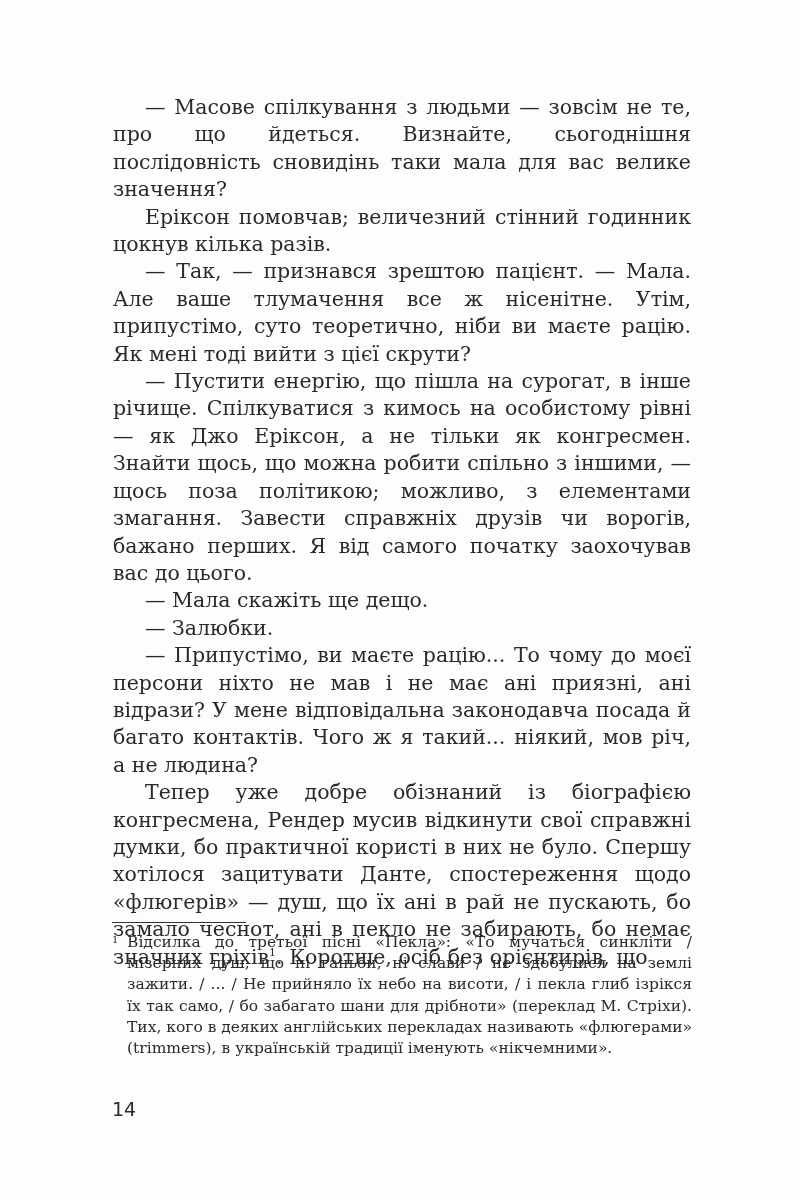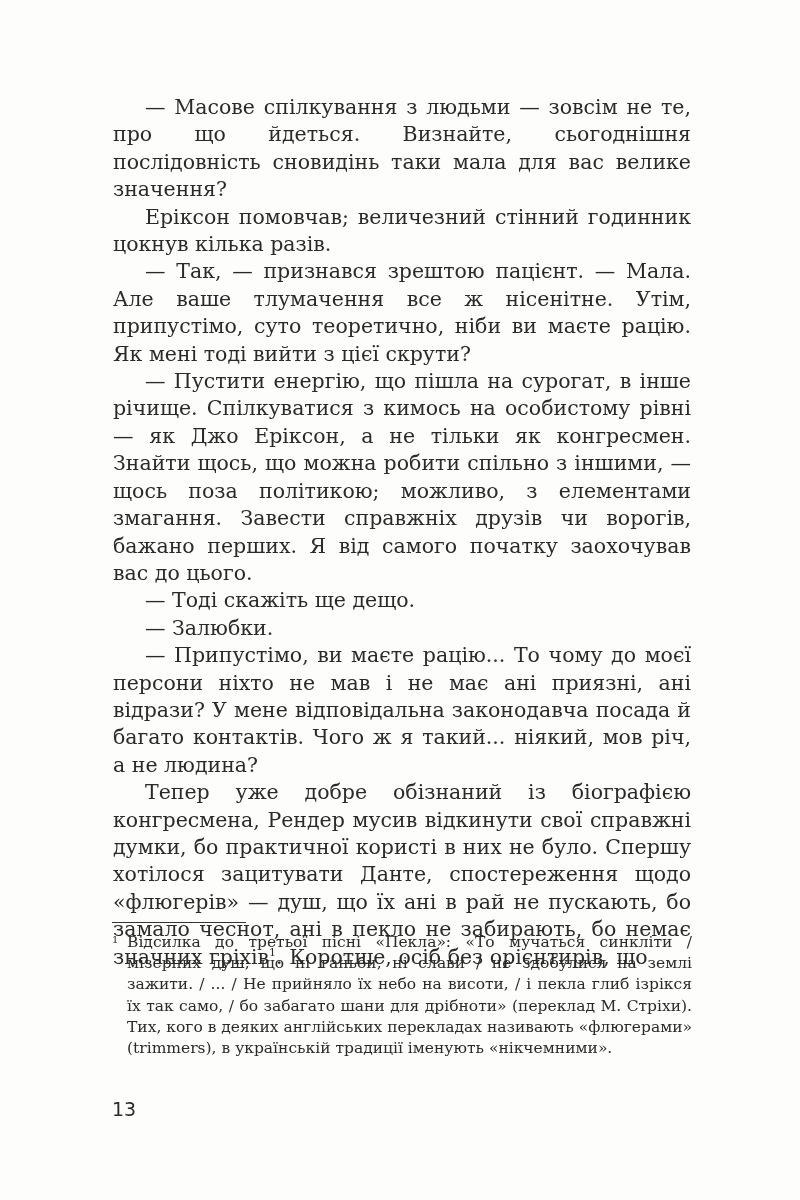--- a/index.html
+++ b/index.html
@@ -15,26 +15,26 @@
   sup { font-size:11px; line-height:0; }
 </style>
 </head>
 <body>
 
 <div class="body-text">
   <p>— Масове спілкування з людьми — зовсім не те, про що йдеться. Визнайте, сьогоднішня послідовність сновидінь таки мала для вас велике значення?</p>
   <p>Еріксон помовчав; величезний стінний годинник цокнув кілька разів.</p>
   <p>— Так, — признався зрештою пацієнт. — Мала. Але ваше тлумачення все ж нісенітне. Утім, припустімо, суто теоретично, ніби ви маєте рацію. Як мені тоді вийти з цієї скрути?</p>
   <p>— Пустити енергію, що пішла на сурогат, в інше річище. Спілкуватися з кимось на особистому рівні — як Джо Еріксон, а не тільки як конгресмен. Знайти щось, що можна робити спільно з іншими, — щось поза політикою; можливо, з елементами змагання. Завести справжніх друзів чи ворогів, бажано перших. Я від самого початку заохочував вас до цього.</p>
-  <p>— Тоді скажіть ще дещо.</p>
+  <p>— Мала скажіть ще дещо.</p>
   <p>— Залюбки.</p>
   <p>— Припустімо, ви маєте рацію... То чому до моєї персони ніхто не мав і не має ані приязні, ані відрази? У мене відповідальна законодавча посада й багато контактів. Чого ж я такий... ніякий, мов річ, а не людина?</p>
   <p><span>Тепер уже добре обізнаний із біографією конгресмена, Рендер мусив відкинути свої справжні думки, бо практичної користі в них не було. Спершу хотілося зацитувати Данте, спостереження щодо «флюгерів» — душ, що їх ані в рай не пускають, бо замало чеснот, ані в пекло не забирають, бо немає значних гріхів</span><sup>1</sup>. <span>Коротше, осіб без орієнтирів, що</span></p>
 </div>
 
 <div class="rule"></div>
 
 <div class="footnote">
   <span class="mark">1</span>
   <div class="text">Відсилка до третьої пісні «Пекла»: «То мучаться синкліти / мізерних душ, що ні ганьби, ні слави / не здобулися на землі зажити. / ... / Не прийняло їх небо на висоти, / і пекла глиб ізрікся їх так само, / бо забагато шани для дрібноти» (переклад М. Стріхи). Тих, кого в деяких англійських перекладах називають «флюгерами» (trimmers), в українській традиції іменують «нікчемними».</div>
 </div>
 
-<div class="page-number">13</div>
+<div class="page-number">14</div>
 
 </body></html>

